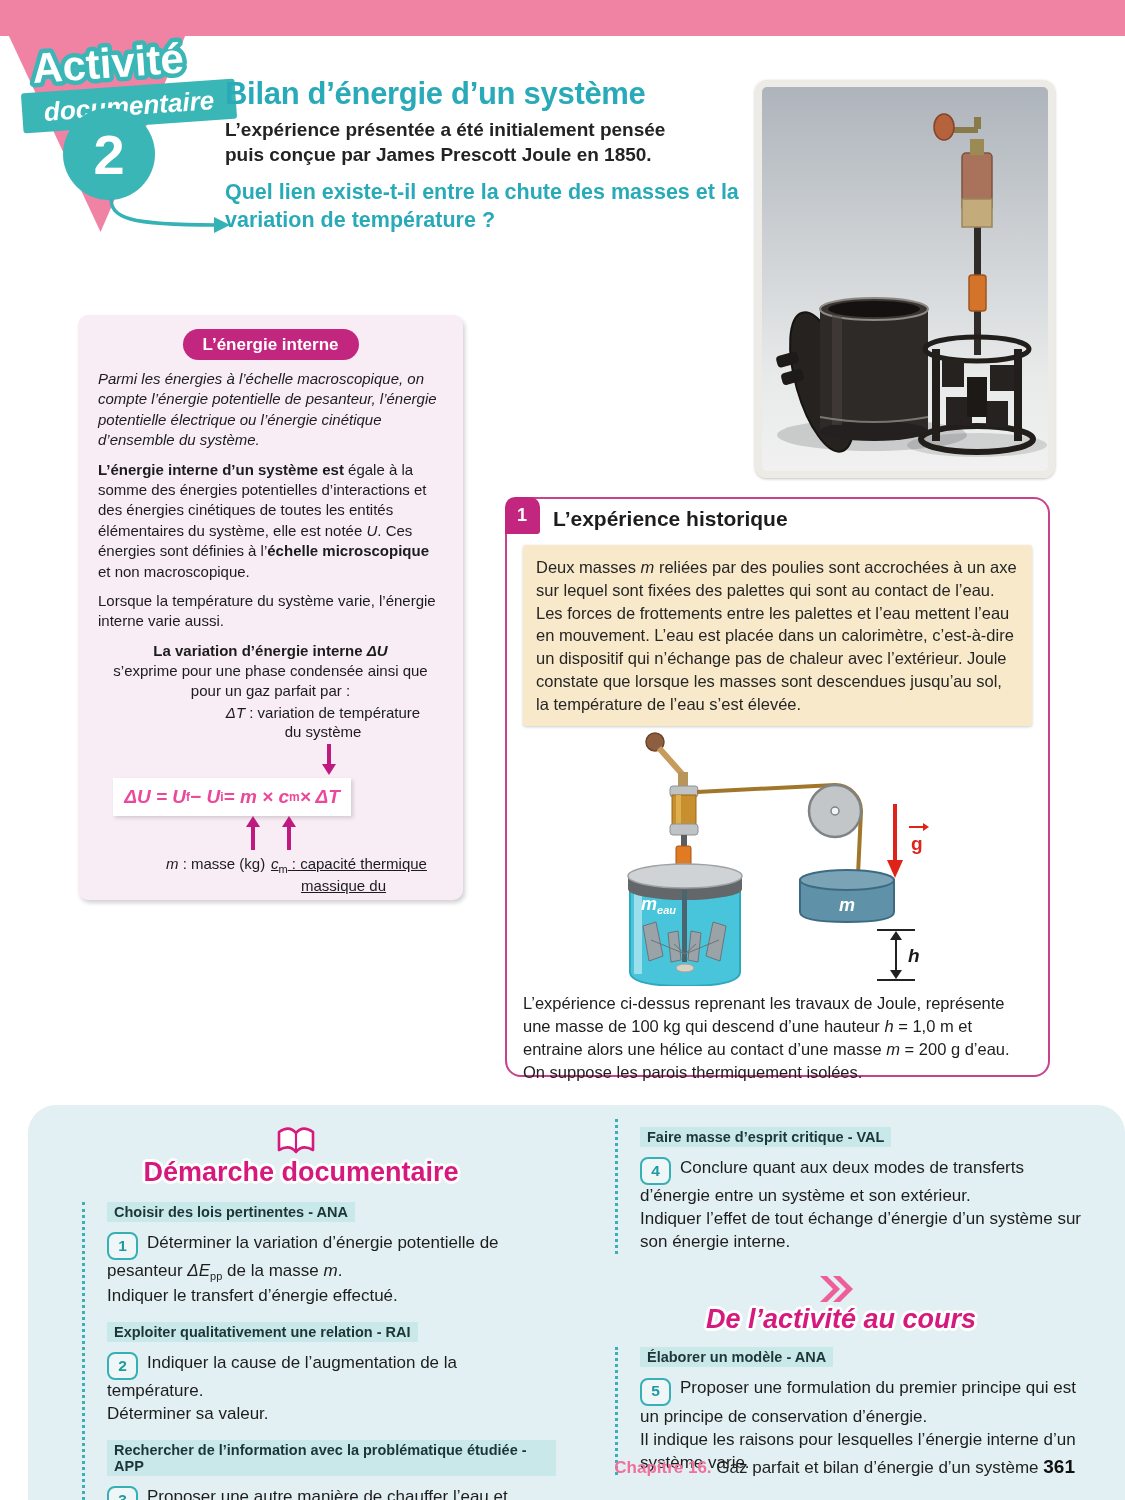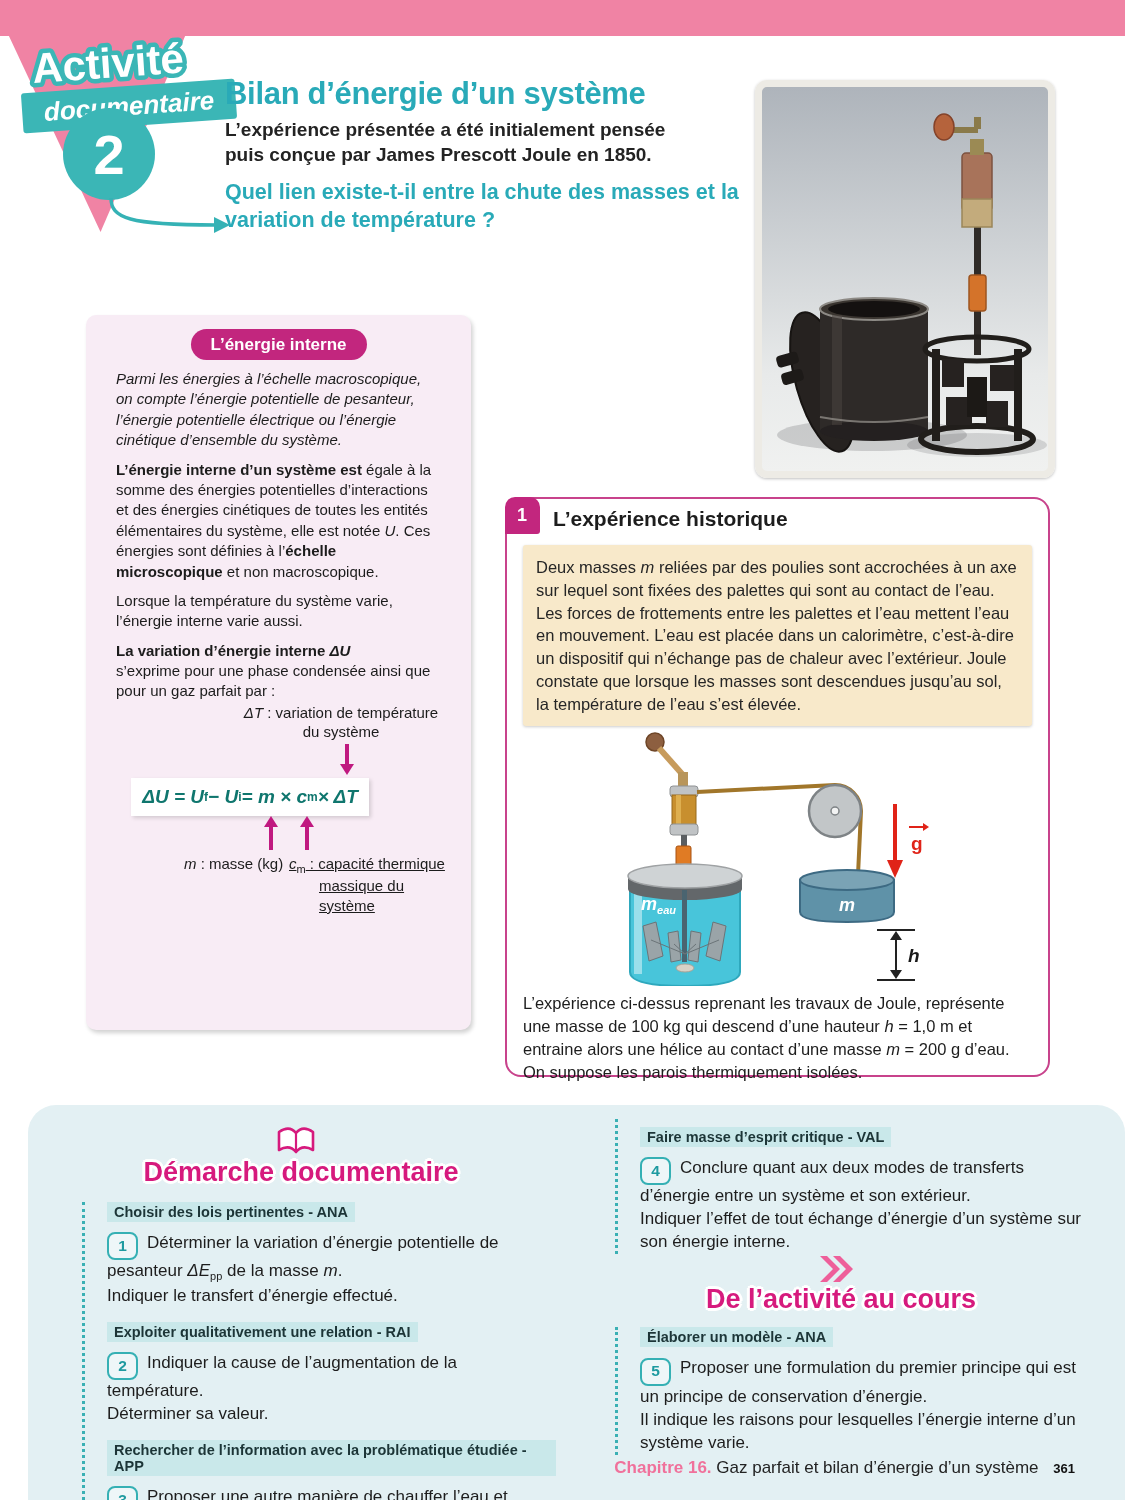--- a/index.html
+++ b/index.html
@@ -25,41 +25,41 @@
          color:#232323;line-height:1.3;}
   .question{position:absolute;left:225px;top:178px;width:520px;margin:0;font-size:21.5px;
             font-weight:800;color:#29aab8;line-height:1.32;}
 
   
   .photo-frame{position:absolute;left:755px;top:80px;width:286px;height:384px;border:7px solid #edebe5;
                border-radius:12px;background:linear-gradient(#aeb4bb,#e8eaea 75%,#f0f1f0);
                box-shadow:0 1px 3px rgba(0,0,0,.25);overflow:hidden;}
 
   
-  .pinkbox{position:absolute;left:78px;top:315px;width:385px;height:715px;background:#f8ecf5;
-           border-radius:10px;box-shadow:2px 3px 4px rgba(0,0,0,.18);padding:0 30px;box-sizing:border-box;
-           color:#1c1c1c;font-size:15px;line-height:1.36;overflow:hidden;margin-left:8px;}
+  .pinkbox{position:absolute;left:78px;top:315px;width:385px;height:585px;background:#f8ecf5;
+           border-radius:10px;box-shadow:2px 3px 4px rgba(0,0,0,.18);padding:0 20px;box-sizing:border-box;
+           color:#1c1c1c;font-size:15px;line-height:1.36;overflow:hidden;}
   .pinkbox .badge{position:absolute;left:50%;top:14px;transform:translateX(-50%);background:#c2267e;
                   color:#fff;font-weight:bold;font-size:17px;padding:4px 20px;border-radius:17px;white-space:nowrap;}
   .pinkbox .body{margin-top:54px;}
   .pinkbox p{margin:0 0 9px 0;}
-  .pinkbox .center{margin-bottom:0;}
+  .pinkbox .center{text-align:center;margin-bottom:0;}
   .fcluster{position:relative;height:214px;margin:2px -12px 0 -12px;}
   .dt-note{position:absolute;left:112px;top:0;width:250px;text-align:center;line-height:1.25;}
   .arrow-down{position:absolute;left:236px;top:40px;width:14px;height:32px;}
   .arrow-down::before{content:"";position:absolute;left:5px;top:0;width:4px;height:22px;background:#c01980;}
   .arrow-down::after{content:"";position:absolute;left:0;top:20px;border-left:7px solid transparent;
                      border-right:7px solid transparent;border-top:11px solid #c01980;}
   .arrow-up{position:absolute;top:112px;width:14px;height:34px;}
   .arrow-up::before{content:"";position:absolute;left:5px;top:10px;width:4px;height:24px;background:#c01980;}
   .arrow-up::after{content:"";position:absolute;left:0;top:0;border-left:7px solid transparent;
                    border-right:7px solid transparent;border-bottom:11px solid #c01980;}
   .formula-box{position:absolute;left:27px;top:74px;width:238px;height:38px;background:#fff;
                box-shadow:2px 2px 4px rgba(0,0,0,.15);display:flex;align-items:center;justify-content:center;
-               font-size:19px;font-weight:bold;font-style:italic;color:#0f766e;white-space:nowrap;}
+               font-size:19px;font-weight:bold;font-style:italic;color:#ec4899;white-space:nowrap;}
   .formula-box sub{font-size:12px;font-style:normal;}
   .lab-m{position:absolute;left:80px;top:150px;text-align:right;}
   .lab-cm{position:absolute;left:185px;top:150px;width:175px;line-height:1.3;text-decoration:underline;}
   .lab-cm .ind{padding-left:30px;}
   sub.small{font-size:11px;}
 
   
   .expbox{position:absolute;left:505px;top:497px;width:545px;height:580px;border:2.5px solid #c8438c;
           border-radius:16px;background:#fff;box-sizing:border-box;}
   .expbox .tab{position:absolute;left:-2.5px;top:-2.5px;width:35px;height:37px;background:#c2267e;
@@ -83,21 +83,21 @@
   .colR .dotted{margin-left:30px;margin-top:0;}
   .tag{display:inline-block;background:#c9e8ea;color:#1c3537;font-weight:bold;font-size:14.5px;
        padding:2px 7px;margin:14px 0 0 0;}
   .q{margin:10px 0 0 0;font-size:17px;line-height:1.35;color:#1d1d1d;}
   .qcont{margin:0;font-size:17px;line-height:1.35;color:#1d1d1d;}
   .qnum{display:inline-flex;align-items:center;justify-content:center;width:27px;height:24px;
         border:2px solid #35b0b4;border-radius:8px;color:#1e9aa0;font-weight:bold;font-size:15.5px;
         margin-right:9px;vertical-align:-3px;background:rgba(255,255,255,.4);}
   .footer{position:absolute;right:50px;bottom:22px;font-size:17px;color:#232323;white-space:nowrap;}
   .footer .chap{color:#f0719b;font-weight:bold;}
-  .footer .pg{font-weight:bold;font-size:13px;margin-left:10px;color:#111;}
+  .footer .pg{font-weight:bold;font-size:19px;color:#111;}
 </style>
 </head>
 <body>
 
 <div class="page">
 
   <div class="top-band"></div>
   <div class="pennant"></div>
 
   <svg class="act-svg" width="230" height="70">
@@ -305,21 +305,21 @@
       </div>
     </div>
 
     <div class="colR">
       <div class="dotted">
         <span class="tag" style="margin-top:8px;">Faire masse d’esprit critique - VAL</span>
         <p class="q"><span class="qnum">4</span><span>Conclure quant aux deux modes de transferts d’énergie entre un système et son extérieur.</span></p>
         <p class="qcont">Indiquer l’effet de tout échange d’énergie d’un système sur son énergie interne.</p>
       </div>
 
-      <div class="sec-head" style="">
+      <div class="sec-head" style="margin-top:20px;font-style:italic;">
         <span class="icn">
           <svg width="36" height="30" viewBox="0 0 36 30">
             <polygon points="2,2 15,15 2,28 9,28 22,15 9,2" fill="#ee5f9a"></polygon>
             <polygon points="15,2 28,15 15,28 22,28 35,15 22,2" fill="#ee5f9a"></polygon>
           </svg>
         </span>
         <span>De l’activité au cours</span>
       </div>
       <div class="dotted" style="margin-top:12px;">
         <span class="tag" style="margin-top:0;">Élaborer un modèle - ANA</span>

